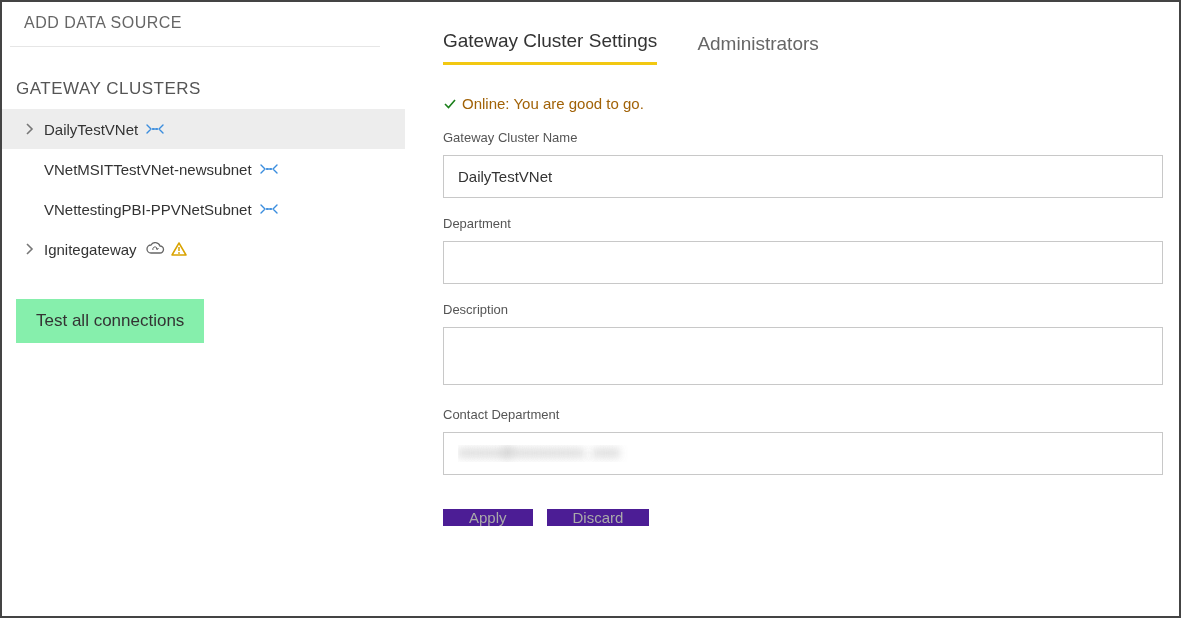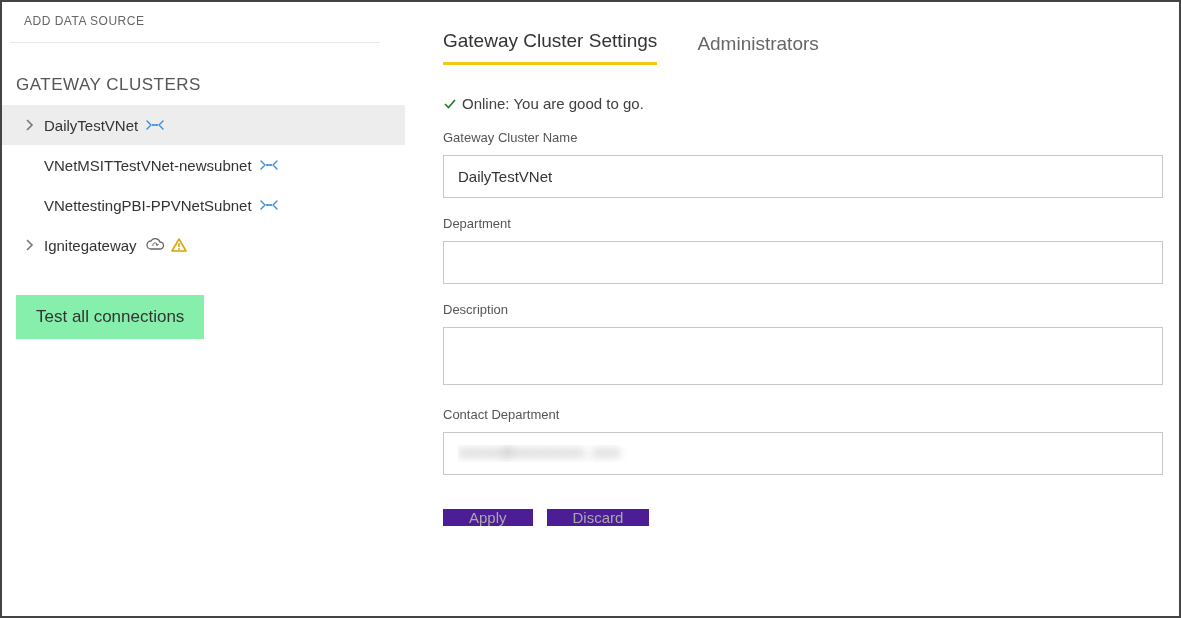--- a/index.html
+++ b/index.html
@@ -15,21 +15,21 @@
   }
   .layout {
     display: flex;
     height: 100%;
   }
   .sidebar {
     width: 415px;
     padding: 8px 0 0 0;
   }
   .add-data-source {
-    font-size: 12px;
+    font-size: 16px;
     color: #666;
     letter-spacing: 0.5px;
     padding: 4px 14px 14px 14px;
     border-bottom: 1px solid #e6e6e6;
     width: 370px;
     margin-left: 8px;
   }
   .section-header {
     font-size: 17px;
     color: #555;
@@ -104,21 +104,21 @@
   }
   .tab.active {
     color: #333;
     border-bottom: 3px solid #f2c811;
   }
   .status-row {
     margin-top: 30px;
     display: flex;
     align-items: center;
     font-size: 15px;
-    color: #404040;
+    color: #a16207;
     gap: 5px;
   }
   .status-row .check {
     color: #1a7f1a;
     display: inline-flex;
   }
   .form-group { margin-top: 18px; }
   .form-label {
     font-size: 13px;
     color: #555;

